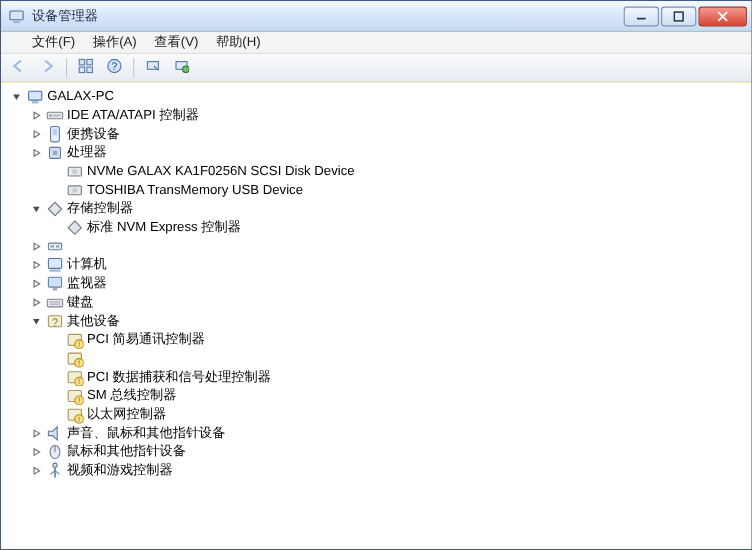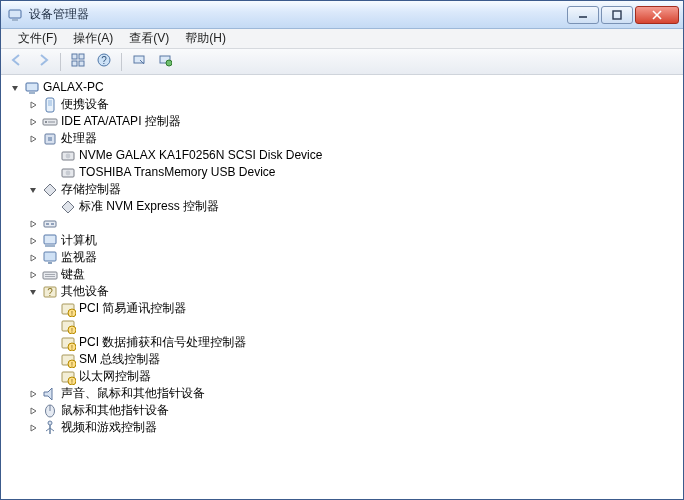--- a/index.html
+++ b/index.html
@@ -5,21 +5,21 @@
   * { box-sizing: border-box; }
   body { margin:0; font-family:"Microsoft YaHei","Segoe UI",Tahoma,sans-serif; font-size:12px; background:#5a7fbf; overflow:hidden; width:684px; height:500px; }
   .window { width:684px; height:500px; display:flex; flex-direction:column; background:#fde047; border:1px solid #3c5b8c; }
   .titlebar { height:28px; background:linear-gradient(#f7fbff,#dbe9fb 40%,#c4daf4); display:flex; align-items:center; padding:0 4px 0 6px; border-bottom:1px solid #9db8d8; }
   .titlebar .ico { width:16px; height:16px; margin-right:6px; }
   .titlebar .ttl { flex:1; color:#1b2a3f; font-size:12px; }
   .winbtns { display:flex; gap:2px; }
   .winbtn { width:32px; height:18px; border:1px solid #7a92b4; border-radius:3px; display:flex; align-items:center; justify-content:center; background:linear-gradient(#f2f7fd,#cfe0f4); cursor:default; }
   .winbtn.close { background:linear-gradient(#f49a8e,#d64531); border-color:#a22c1d; color:#fff; width:44px; }
   .winbtn svg { display:block; }
-  .menubar { height:20px; background:#f3f4f6; display:flex; align-items:center; padding:0 9px; border-bottom:1px solid #d6d9de; gap:0; }
+  .menubar { height:20px; background:#f3f4f6; display:flex; align-items:center; padding:0 20px; border-bottom:1px solid #d6d9de; gap:0; }
   .menuitem { padding:2px 8px; color:#222; cursor:default; }
   .toolbar { height:26px; background:linear-gradient(#f9fafc,#e8ecf2); border-bottom:1px solid #cfd4db; display:flex; align-items:center; padding:0 4px; gap:2px; }
   .tbtn { width:24px; height:22px; display:flex; align-items:center; justify-content:center; border:1px solid transparent; border-radius:2px; cursor:default; }
   .tbtn.disabled { opacity:.45; }
   .tsep { width:1px; height:18px; background:#c5c9d0; margin:0 3px; }
   .content { flex:1; background:#fff; overflow:auto; padding:4px 0 6px 0; }
   .tree { list-style:none; margin:0; padding:0 12px 0 8px; }
   .node { display:flex; align-items:center; height:17px; line-height:17px; white-space:nowrap; }
   .node .twisty { width:12px; height:12px; margin-right:1px; display:inline-flex; align-items:center; justify-content:center; cursor:default; flex:0 0 12px; }
   .node .twisty svg { display:block; }
@@ -206,39 +206,39 @@
         <ul class="children">
           <li>
               <div class="node">
                 <span class="twisty">
                   <svg width="10" height="10">
                     <use href="#tw-closed"></use>
                   </svg>
                 </span>
                 <span class="ico">
                   <svg width="16" height="16">
+                    <use href="#i-ide"></use>
+                  </svg>
+                </span>
+                <span class="lbl">IDE ATA/ATAPI 控制器</span>
+              </div>
+            </li>
+          <li>
+              <div class="node">
+                <span class="twisty">
+                  <svg width="10" height="10">
+                    <use href="#tw-closed"></use>
+                  </svg>
+                </span>
+                <span class="ico">
+                  <svg width="16" height="16">
                     <use href="#i-portable"></use>
                   </svg>
                 </span>
                 <span class="lbl">便携设备</span>
-              </div>
-            </li>
-          <li>
-              <div class="node">
-                <span class="twisty">
-                  <svg width="10" height="10">
-                    <use href="#tw-closed"></use>
-                  </svg>
-                </span>
-                <span class="ico">
-                  <svg width="16" height="16">
-                    <use href="#i-ide"></use>
-                  </svg>
-                </span>
-                <span class="lbl">IDE ATA/ATAPI 控制器</span>
               </div>
             </li>
           <li>
               <div class="node">
                 <span class="twisty">
                   <svg width="10" height="10">
                     <use href="#tw-closed"></use>
                   </svg>
                 </span>
                 <span class="ico">

